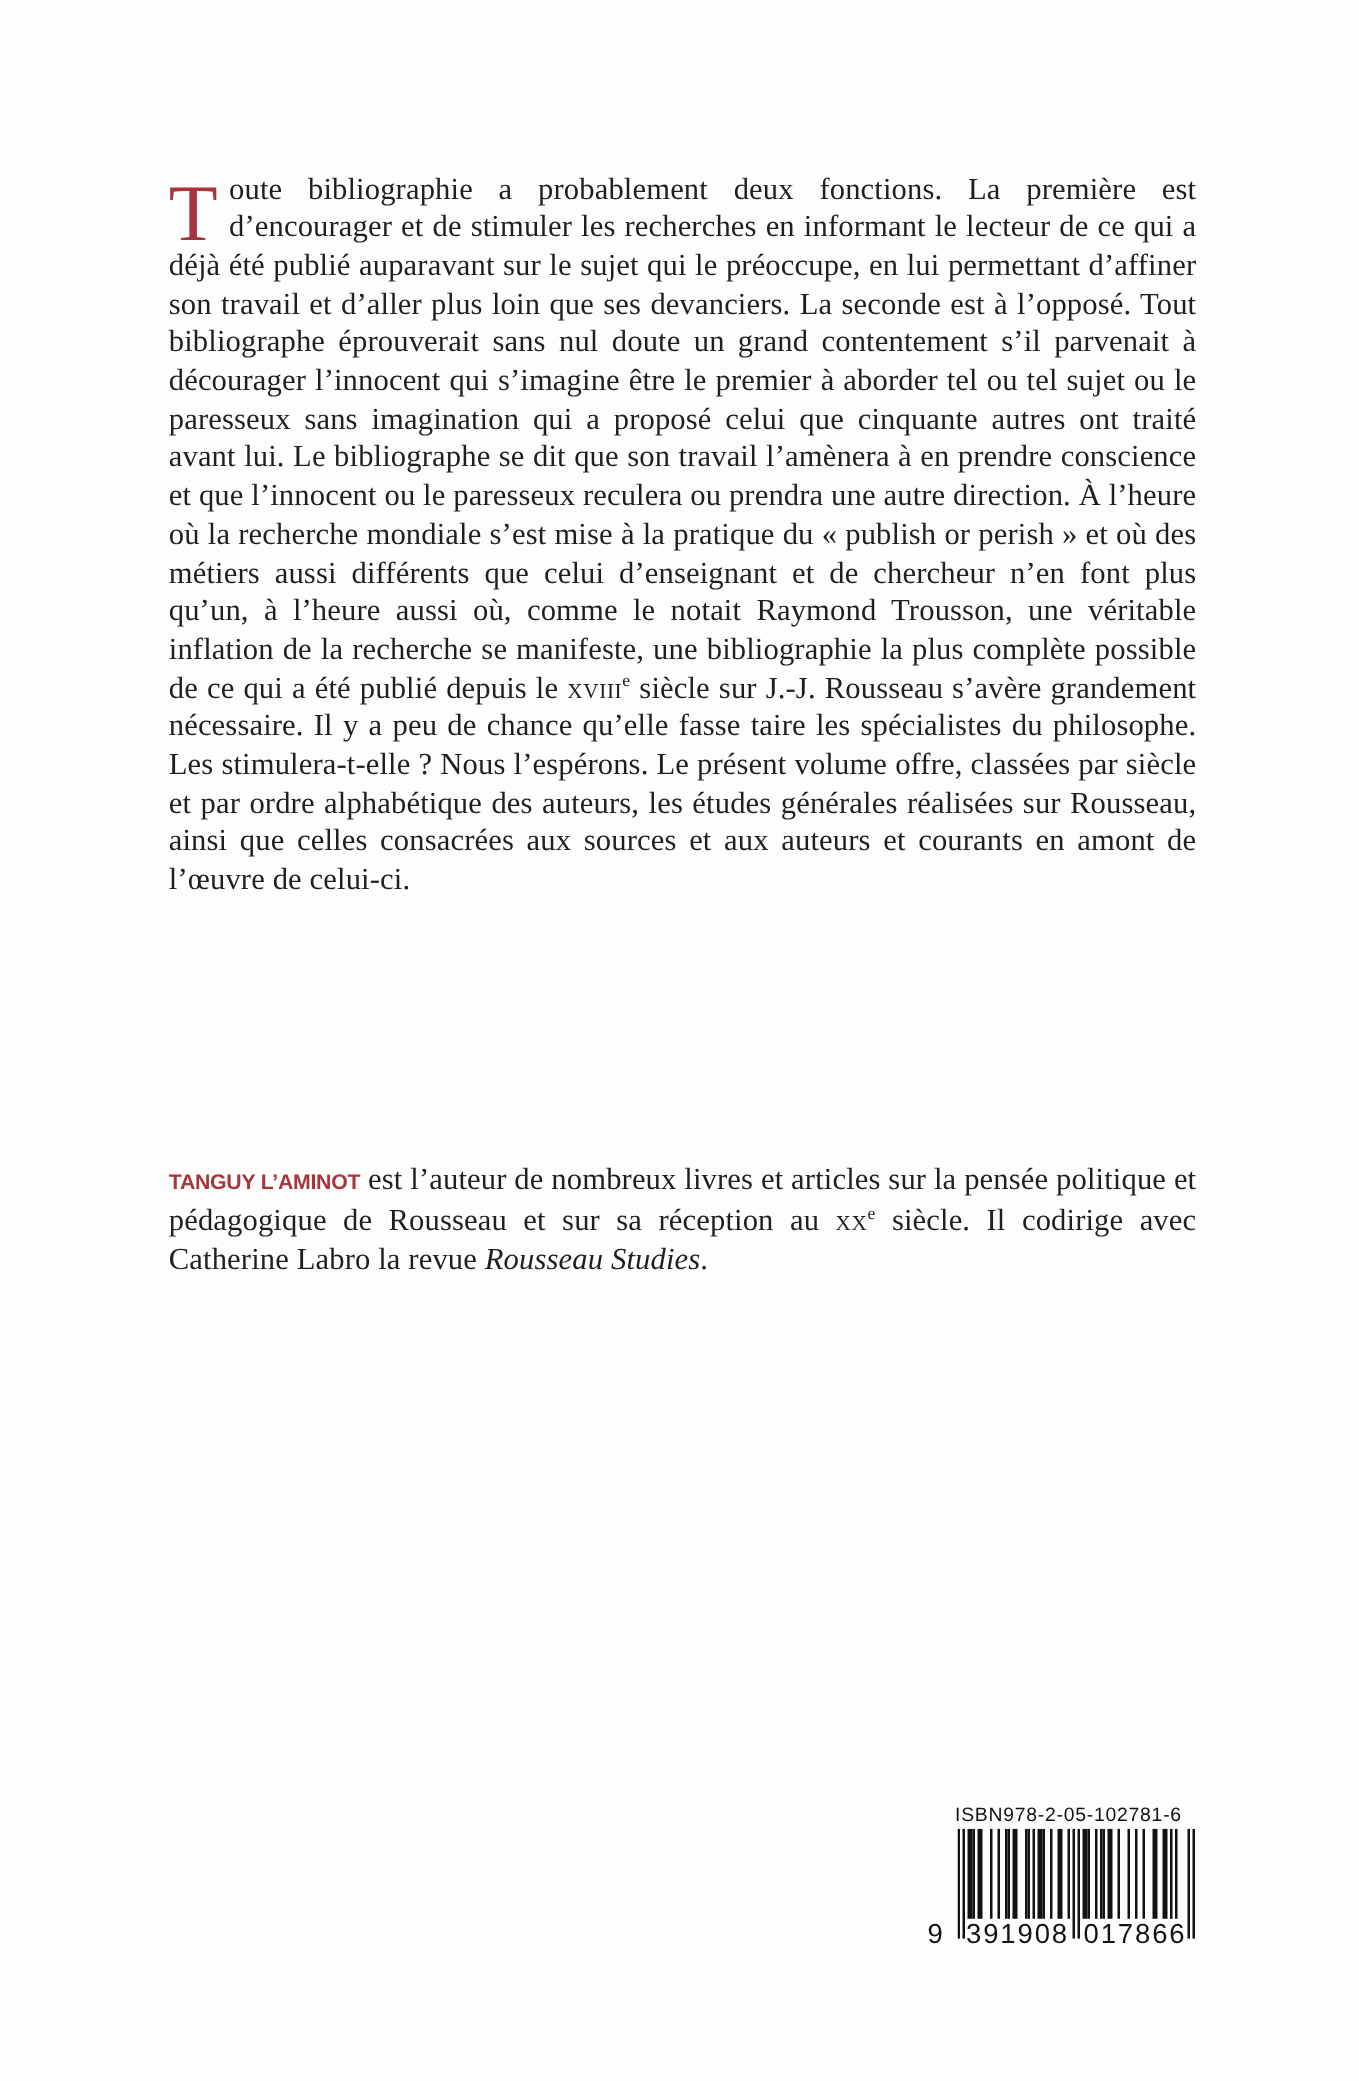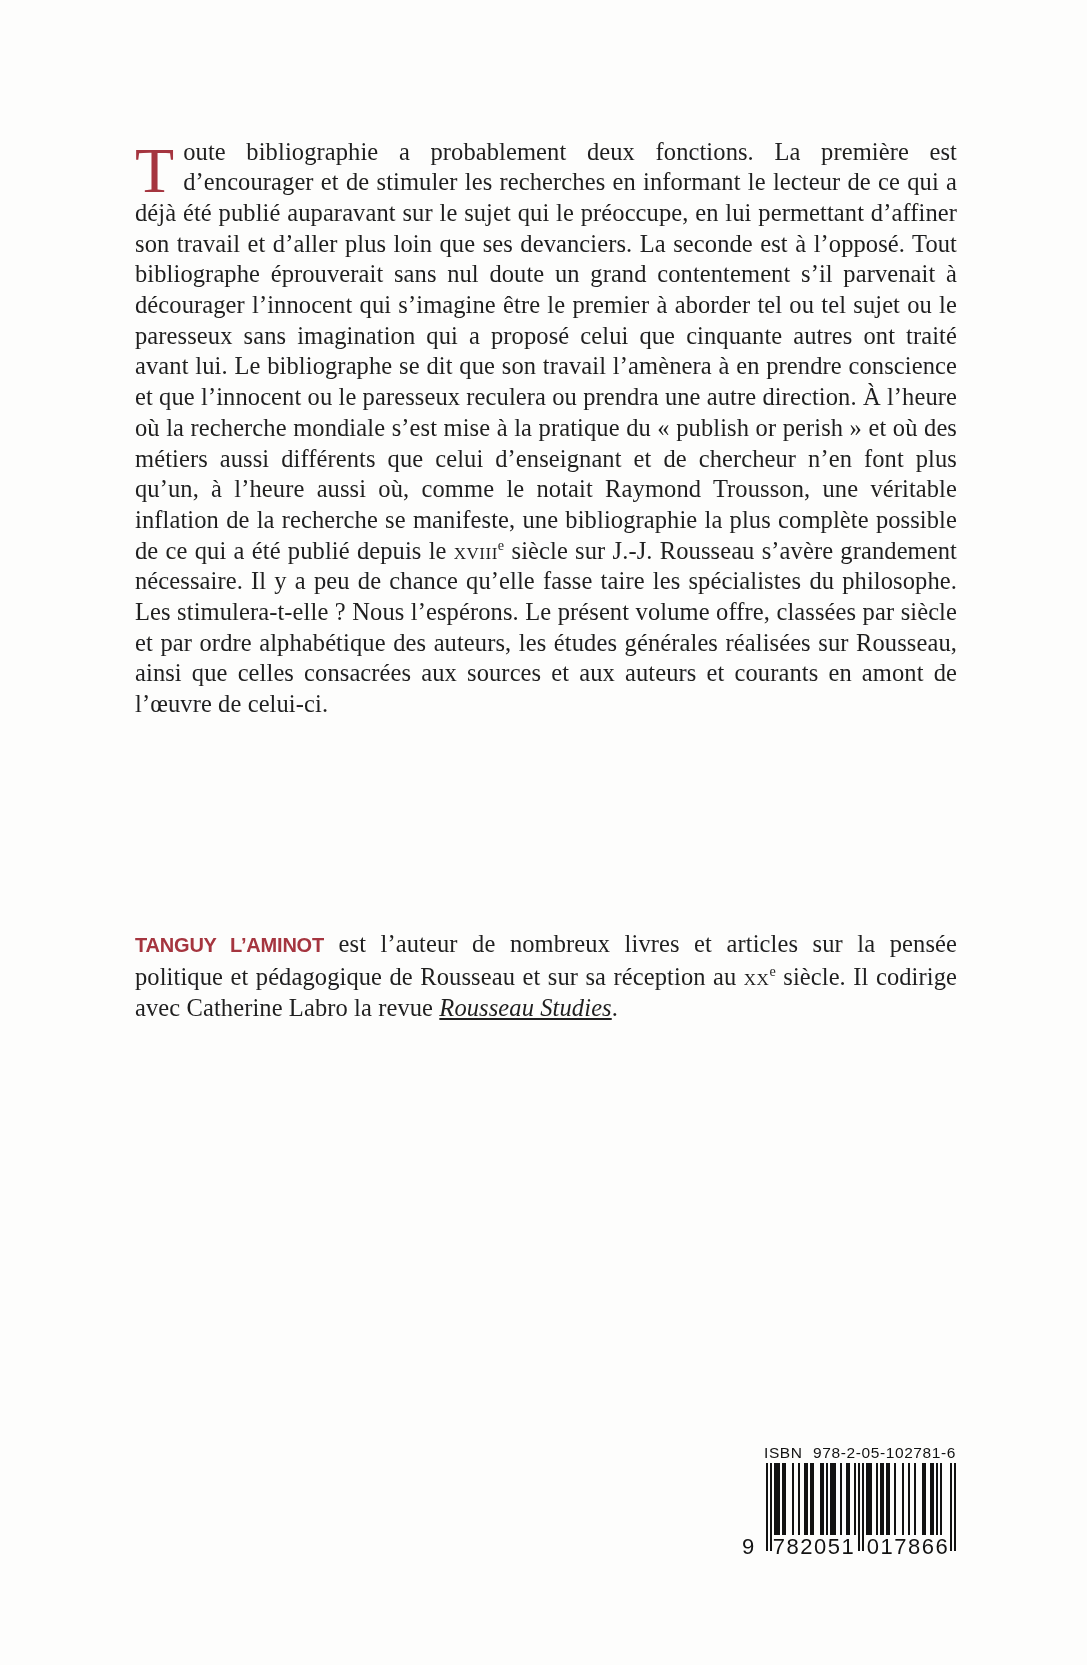--- a/index.html
+++ b/index.html
@@ -52,41 +52,41 @@
     font-size: 24.5px;
     line-height: 31px;
     text-align: justify;
     letter-spacing: 0.1px;
   }
   
   .seg-author {
     font-family: "Liberation Sans", sans-serif;
     font-weight: 700;
     color: var(--red);
-    font-size: 20px;
+    font-size: 17px;
     letter-spacing: -0.2px;
   }
   .seg-smallcaps { font-variant: small-caps; letter-spacing: 0.5px; margin-top: 40px; }
   .seg-sup { vertical-align: super; font-size: 0.58em; line-height: 0; }
-  .seg-italic { font-style: italic; text-decoration: underline; }
+  .seg-italic { font-style: italic; }
   
   .barcode-block {
     position: absolute;
     left: 742px;
     top: 1444px;
     width: 214px;
     height: 120px;
   }
   .isbn-line {
     position: absolute;
     left: 22px;
     top: 0;
     width: 192px;
     display: flex;
-    justify-content: space-between;
+    justify-content: flex-start;
     font-family: "Liberation Sans", sans-serif;
     font-size: 15.5px;
     letter-spacing: 0.6px;
     color: #121212;
     white-space: nowrap;
   }
   .ean-svg {
     position: absolute;
     left: 24px;
     top: 19px;
@@ -160,17 +160,17 @@
         <rect x="156" y="0" width="2" height="72" fill="#121212"></rect>
         <rect x="158" y="0" width="2" height="72" fill="#121212"></rect>
         <rect x="164" y="0" width="2" height="72" fill="#121212"></rect>
         <rect x="166" y="0" width="2" height="72" fill="#121212"></rect>
         <rect x="170" y="0" width="2" height="72" fill="#121212"></rect>
         <rect x="174" y="0" width="2" height="72" fill="#121212"></rect>
         <rect x="184" y="0" width="2" height="88" fill="#121212"></rect>
         <rect x="188" y="0" width="2" height="88" fill="#121212"></rect>
       </svg>
     <div class="ean-digit d-left">9</div>
-    <div class="ean-digit d-g1">782051</div>
+    <div class="ean-digit d-g1">391908</div>
     <div class="ean-digit d-g2">017866</div>
   </div>
 
 </div>
 
 </body></html>

